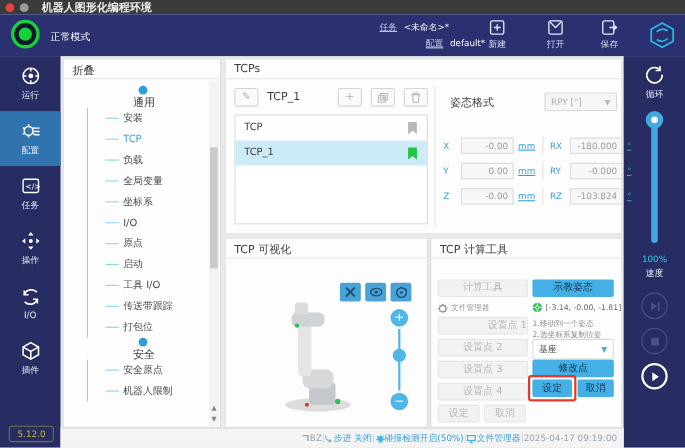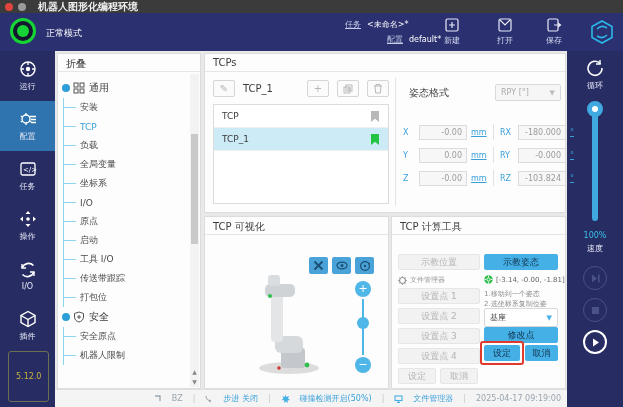--- a/index.html
+++ b/index.html
@@ -24,42 +24,42 @@
   .hdr-kv u { text-decoration:underline; }
   .hdr-action { position:absolute; top:4px; width:44px; text-align:center; color:#d8dcf2; font-size:8px; cursor:pointer; }
   .hdr-action svg { display:block; margin:0 auto 2px; }
   #logo { right:8px; top:6px; }
 
   
   #left-sidebar { left:0; top:51px; width:55px; height:356px; background:#272c63; }
   .sb-item { width:55px; height:50px; display:flex; flex-direction:column; align-items:center; justify-content:center; color:#e7e9f7; font-size:8px; cursor:pointer; }
   .sb-item svg { margin-bottom:3px; }
   .sb-item.sel { background:#2f74ae; }
-  #version-badge { position:absolute; left:8px; bottom:5px; border:1px solid #6d6f52; border-radius:3px; color:#c9b53e; font-size:8px; padding:20px 7px;margin-top:44px; }
+  #version-badge { position:absolute; left:8px; bottom:5px; border:1px solid #6d6f52; border-radius:3px; color:#c9b53e; font-size:8px; padding:2px 7px;margin-top:44px; }
 
   #right-sidebar { left:567px; top:51px; width:56px; height:356px; background:#272c63; color:#e7e9f7; }
   #loop-block { position:absolute; left:0; top:7px; width:56px; text-align:center; font-size:8px; }
   #speed-slider { position:absolute; left:25px; top:52px; width:6px; height:118px; background:#3fa9e0; border-radius:3px; }
   #speed-handle { position:absolute; left:-5px; top:-2px; width:16px; height:16px; border-radius:50%; background:#fff; border:5px solid #3fa9e0; }
   #speed-value { position:absolute; left:0; top:180px; width:56px; text-align:center; color:#35c3e8; font-size:8px; }
   #speed-label { position:absolute; left:0; top:192px; width:56px; text-align:center; font-size:8px; }
   .rb-btn { position:absolute; left:16px; width:24px; height:24px; border-radius:50%; border:1px solid #4a5287; color:#4a5287; display:flex; align-items:center; justify-content:center; font-size:9px; cursor:pointer; }
   .rb-btn.on { border:2px solid #ffffff; color:#fff; }
 
   
   .panel { position:absolute; background:#fdfdfd; border:1px solid #dcdcdc; }
   .panel-hd { height:18px; border-bottom:1px solid #e6e6e6; font-size:10px; color:#3c3c3c; padding:3px 8px; }
 
   
   #tree-panel { left:57px; top:53px; width:144px; height:336px; }
   #tree-body { position:relative; padding:6px 0 0 4px; }
-  .tg-row { display:flex; align-items:center; height:20px; font-size:10px; color:#3c3c3c; cursor:pointer; }
+  .tg-row { display:flex; align-items:center; height:20px; font-size:10px; color:#3c3c3c; cursor:pointer;flex-direction:column; }
   .tg-dot { width:8px; height:8px; border-radius:50%; background:#2d9fd8; margin-right:3px; flex:0 0 auto; }
   .tg-row svg { margin-right:4px; }
-  .tree-kids { margin-left:1px; border-left:1px solid #8fd4ef; }
+  .tree-kids { margin-left:17px; border-left:1px solid #8fd4ef;padding-left:16px; }
   .tk { display:flex; align-items:center; height:19px; font-size:9px; color:#4a4a4a; cursor:pointer; }
   .tk::before { content:""; width:12px; height:1px; background:#8fd4ef; margin-right:4px; }
   .tk.sel { color:#3aa0da; }
   #tree-scroll { position:absolute; right:1px; top:20px; width:9px; height:313px; background:#f3f3f3; }
   #tree-thumb { position:absolute; left:1px; top:60px; width:7px; height:110px; background:#c9c9c9; }
   .scr-btn { position:absolute; left:0; width:9px; height:10px; font-size:6px; color:#888; text-align:center; line-height:10px; cursor:pointer; }
 
   
   #tcps-panel { left:204px; top:53px; width:362px; height:160px; }
   #tcp-edit-row { position:absolute; left:8px; top:26px; display:flex; align-items:center; }
@@ -94,21 +94,21 @@
   #calc-panel { left:391px; top:216px; width:175px; height:173px; }
   .c-btn-dis { position:absolute; left:6px; width:82px; height:16px; background:#f2f2f2; border:1px solid #e6e6e6; border-radius:2px; color:#b5b5b5; font-size:9px; text-align:center; line-height:14px; cursor:pointer; }
   .c-btn-blue { position:absolute; background:#45b0e6; border-radius:2px; color:#10334d; font-size:9px; text-align:center; line-height:16px; cursor:pointer; }
   .c-note { position:absolute; font-size:7px; color:#9a9a9a; display:flex; align-items:center; gap:3px; }
   .c-hint { position:absolute; left:92px; font-size:7px; color:#8d8d8d; }
   #frame-dd { position:absolute; left:92px; top:91px; width:74px; background:#fff; color:#3c3c3c; font-size:8px; }
   #set-highlight { position:absolute; left:88px; top:124px; width:44px; height:24px; border:2px solid #e03a2e; border-radius:3px; }
   .c-btn-dis.half { width:38px; }
 
   
-  #status-bar { left:55px; top:389px; width:512px; height:18px; background:#f4f4f4; border-top:1px solid #e0e0e0; display:flex; align-items:center; justify-content:flex-end; padding-right:6px; font-size:8px; color:#9aa4ae; gap:10px; }
+  #status-bar { left:55px; top:389px; width:512px; height:18px; background:#f4f4f4; border-top:1px solid #e0e0e0; display:flex; align-items:center; justify-content:flex-end; padding-right:6px; font-size:8px; color:#9aa4ae; gap:0; }
   #status-bar .blue { color:#3aa0da; }
   #status-bar .sep { color:#c8c8c8; }
 </style>
 </head>
 <body>
 
 <div id="stage">
 
   <div id="titlebar" class="abs">
     <span class="win-dot dot-red"></span>
@@ -420,40 +420,40 @@
     </svg>
     <div class="zoom-circle" style="top:64px;">+</div>
     <div id="zoom-line"></div>
     <div id="zoom-handle"></div>
     <div class="zoom-circle" style="top:140px;">−</div>
   </div>
 
   <div id="calc-panel" class="panel">
     <div class="panel-hd">TCP 计算工具</div>
 
-    <div class="c-btn-dis" style="top:37px;">示教位置</div>
+    <div class="c-btn-dis" style="top:37px;">计算工具</div>
     <div class="c-btn-blue" style="left:92px; top:37px; width:74px; height:16px;">示教姿态</div>
 
     <div class="c-note" style="left:6px; top:58px;">
       <svg width="9" height="9" viewBox="0 0 9 9">
           <circle cx="4.5" cy="4.5" r="3" fill="none" stroke="#9a9a9a" stroke-width="1.2"></circle>
           <path d="M4.5 0v2M4.5 7v2M0 4.5h2M7 4.5h2M1.4 1.4l1.4 1.4M6.2 6.2l1.4 1.4M7.6 1.4L6.2 2.8M2.8 6.2L1.4 7.6" stroke="#9a9a9a" stroke-width="0.9"></path>
         </svg>
       <span>文件管理器</span>
     </div>
     <div class="c-note" style="left:92px; top:58px; color:#666;">
       <svg width="9" height="9" viewBox="0 0 9 9">
           <circle cx="4.5" cy="4.5" r="4.2" fill="#2fbe4f"></circle>
           <circle cx="4.5" cy="4.5" r="1.6" fill="none" stroke="#fff" stroke-width="0.9"></circle>
           <path d="M4.5 0.5v1.6M4.5 6.9v1.6M0.5 4.5h1.6M6.9 4.5h1.6" stroke="#fff" stroke-width="0.9"></path>
         </svg>
       <span>[-3.14, -0.00, -1.81]</span>
     </div>
 
-    <div class="c-btn-dis" style="top:71px;">设置点 1</div>
+    <div class="c-btn-dis" style="top:71px;text-align:right;">设置点 1</div>
     <div class="c-hint" style="top:72px;">1.移动到一个姿态</div>
     <div class="c-hint" style="top:82px;">2.选坐标系复制位姿</div>
 
     <div class="c-btn-dis" style="top:91px;">设置点 2</div>
     <div class="dd" id="frame-dd">
       <span>基座</span>
         <span class="chev" style="color:#45b0e6;">▼</span>
     </div>
 
     <div class="c-btn-dis" style="top:111px;">设置点 3</div>

